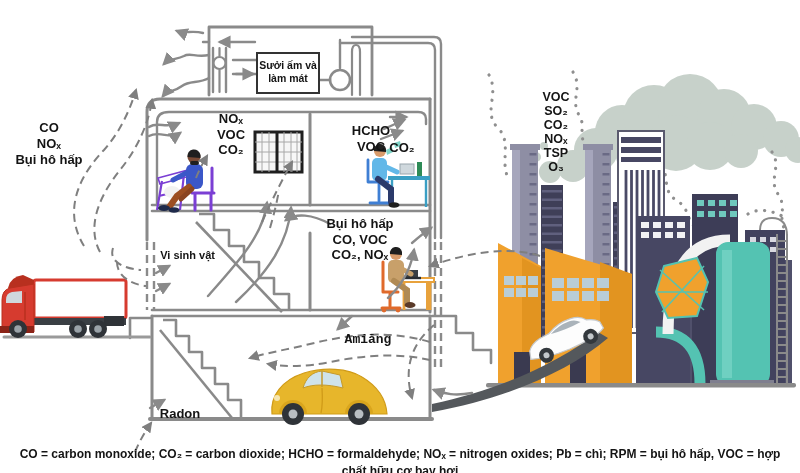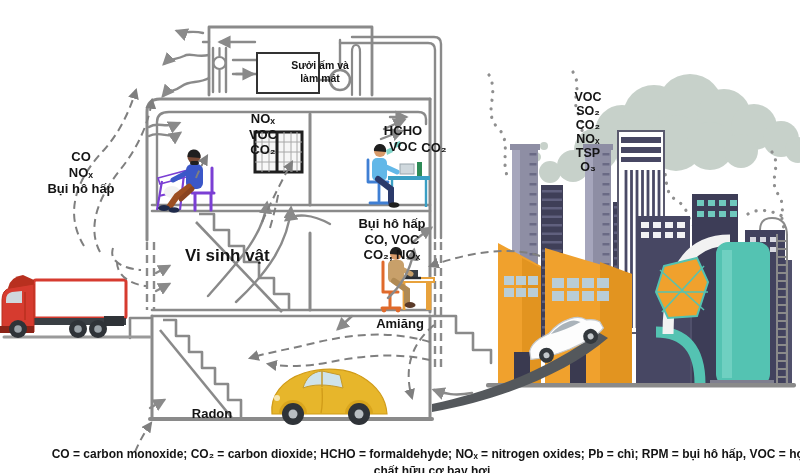--- a/index.html
+++ b/index.html
@@ -1,21 +1,21 @@
 <!DOCTYPE html>
 <html><head>
 <meta charset="utf-8">
 <style>
   html,body{margin:0;padding:0;background:#fff;}
   #stage{position:relative;width:800px;height:473px;background:#fff;overflow:hidden;
          font-family:"Liberation Sans","DejaVu Sans",sans-serif;}
   #art{position:absolute;left:0;top:0;}
   .lbl{position:absolute;z-index:2;font-weight:bold;color:#141414;text-align:center;
-       font-size:13px;line-height:15.5px;white-space:nowrap;padding-left:32px;}
-  .lbl.small{font-size:17px;line-height:15px;text-align:right;}
+       font-size:13px;line-height:15.5px;white-space:nowrap;}
+  .lbl.small{font-size:11px;line-height:15px;text-align:right;}
   .hvac-lbl{font-size:10.5px;line-height:13px;}
   .factory-lbl{font-size:12.5px;line-height:14px;}
   .legend{font-size:12px;line-height:17px;white-space:normal;}
 </style>
 </head>
 <body>
 
 <div id="stage">
 
 <svg id="art" width="800" height="473" viewBox="0 0 800 473">
@@ -364,21 +364,21 @@
     <path d="M430,342 C390,330 350,334 310,344 C290,349 270,352 250,358" marker-end="url(#ahd)"></path>
     <path d="M430,360 C395,352 360,356 330,362 C305,367 285,367 268,364" marker-end="url(#ahd)"></path>
     <path d="M434,325 C410,345 404,370 412,398" marker-end="url(#ahd)"></path>
     <path d="M262,222 C272,200 282,180 292,162" marker-end="url(#ahd)"></path>
     <path d="M270,228 C274,214 277,202 279,190"></path>
     <path d="M196,178 C199,170 203,163 207,156" marker-end="url(#ahd)"></path>
     <path d="M135,452 C140,440 146,430 151,423" marker-end="url(#ahd)"></path>
   </g>
 </svg>
 
-  <div class="lbl" style="left:5px;top:149px;width:88px;line-height:16px;">
+  <div class="lbl" style="left:5px;top:120px;width:88px;line-height:16px;">
     <div>CO</div>
     <div>NOₓ</div>
     <div>Bụi hô hấp</div>
   </div>
 
   <div class="lbl hvac-lbl" style="left:259px;top:59px;width:58px;">
     <div>Sưởi ấm và</div>
     <div>làm mát</div>
   </div>
 
@@ -401,21 +401,21 @@
     <div>Bụi hô hấp</div>
     <div>CO, VOC</div>
     <div>CO₂, NOₓ</div>
   </div>
 
   <div class="lbl small" style="left:153px;top:248px;width:62px;">
     <div>Vi sinh vật</div>
   </div>
 
 
-  <div class="lbl" style="left:340px;top:316px;width:56px;">
+  <div class="lbl" style="left:340px;top:332px;width:56px;font-family:Liberation Mono, monospace;">
     <div>Amiăng</div>
   </div>
 
   <div class="lbl" style="left:156px;top:406px;width:48px;">
     <div>Radon</div>
   </div>
 
   <div class="lbl factory-lbl" style="left:527px;top:90px;width:58px;">
     <div>VOC</div>
     <div>SO₂</div>

